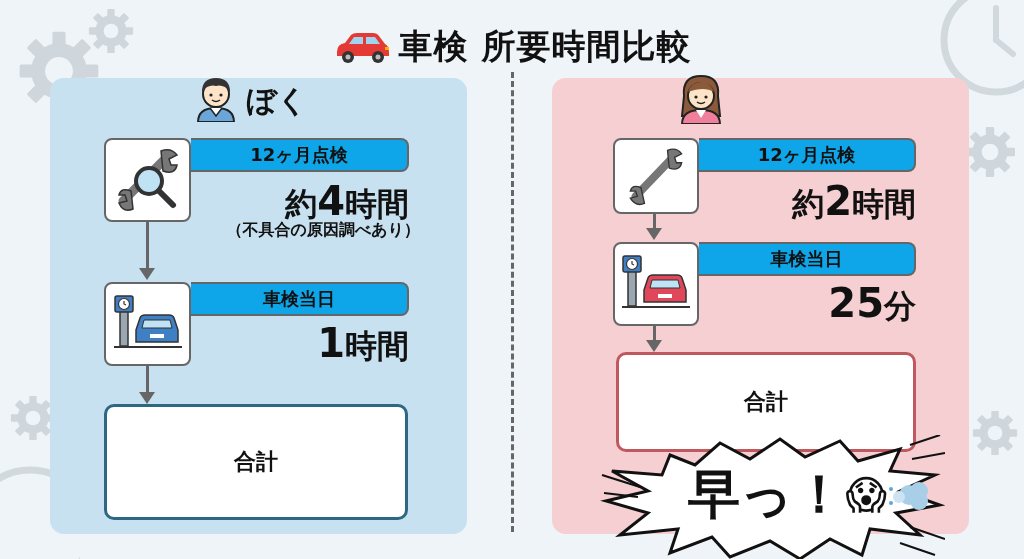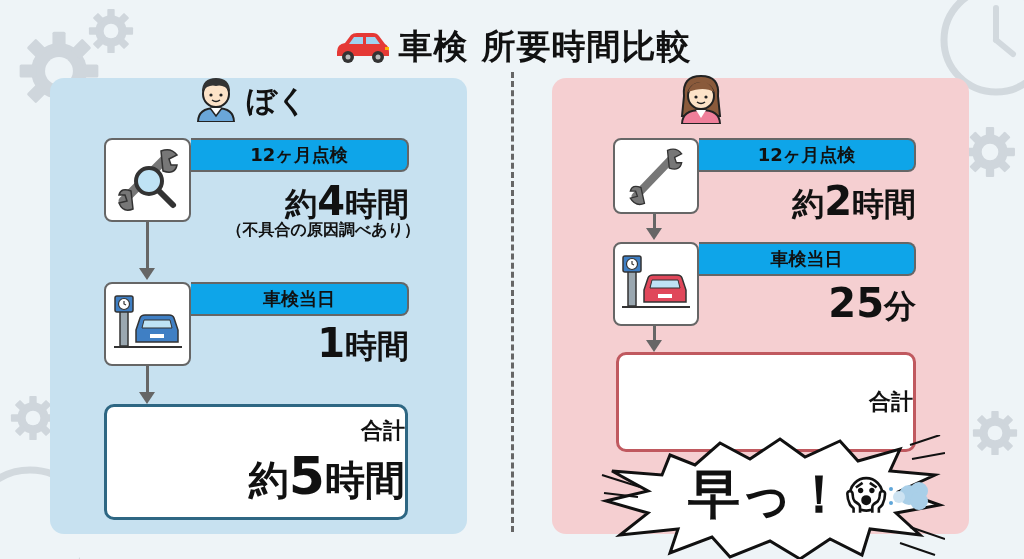--- a/index.html
+++ b/index.html
@@ -43,21 +43,21 @@
     position: absolute; text-align: right; font-weight: bold; padding-left: 15px;
   }
   .big { font-size: 32px; }
   .num { font-size: 40px; font-family: "DejaVu Sans", sans-serif; font-weight: bold; }
   .note { font-size: 16px; font-weight: bold; }
   .arrow { position: absolute; width: 14px; }
   .arrow .line { width: 3px; margin: 0 auto; background: #666; }
   .arrow .head { width: 0; height: 0; border-left: 8px solid transparent; border-right: 8px solid transparent; border-top: 12px solid #666; margin-left: -1px; }
   .total {
     position: absolute; background: #fff; border-radius: 10px;
-    display: flex; flex-direction: column; align-items: flex-end; justify-content: center;
+    display: flex; flex-direction: column; align-items: center; justify-content: center;
     font-weight: bold;
   }
   .total .t-label { font-size: 22px; }
   .burst { position: absolute; left: 600px; top: 435px; width: 345px; height: 124px; }
   .burst-text {
     position: absolute; left: 664px; top: 460px; display: flex; align-items: center;
     font-size: 52px; font-weight: bold; margin-left: 24px;
   }
 </style>
 </head>
@@ -183,21 +183,20 @@
   <span class="num">1</span><span class="big">時間</span>
 </div>
 
 <div class="arrow" style="left:140px;top:366px">
     <div class="line" style="height:26px"></div>
     <div class="head"></div>
   </div>
 
 <div class="total" style="left:104px;top:404px;width:304px;height:116px;border:3px solid #2e6783">
   <div class="t-label">合計</div>
-  <div><span style="font-size:40px">約</span><span style="font-size:52px">5</span><span style="font-size:40px">時間</span></div>
 </div>
 
 <div class="panel right"></div>
 <div class="person" style="left:678px">
   <svg width="46" height="52" viewBox="0 0 46 52">
     <path d="M6 24 Q4 4 23 4 Q42 4 40 24 L42 44 L4 44 Z" fill="#8a5a3b" stroke="#222" stroke-width="2"></path>
     <path d="M4 52 Q4 38 23 38 Q42 38 42 52 Z" fill="#ef7f9a" stroke="#222" stroke-width="2"></path>
     <path d="M18 38 L23 46 L28 38" fill="#fff"></path>
     <circle cx="23" cy="24" r="13" fill="#fde3c8" stroke="#222" stroke-width="2"></circle>
     <path d="M10 20 Q14 8 28 10 Q34 14 36 20 Q26 14 10 20 Z" fill="#8a5a3b"></path>

